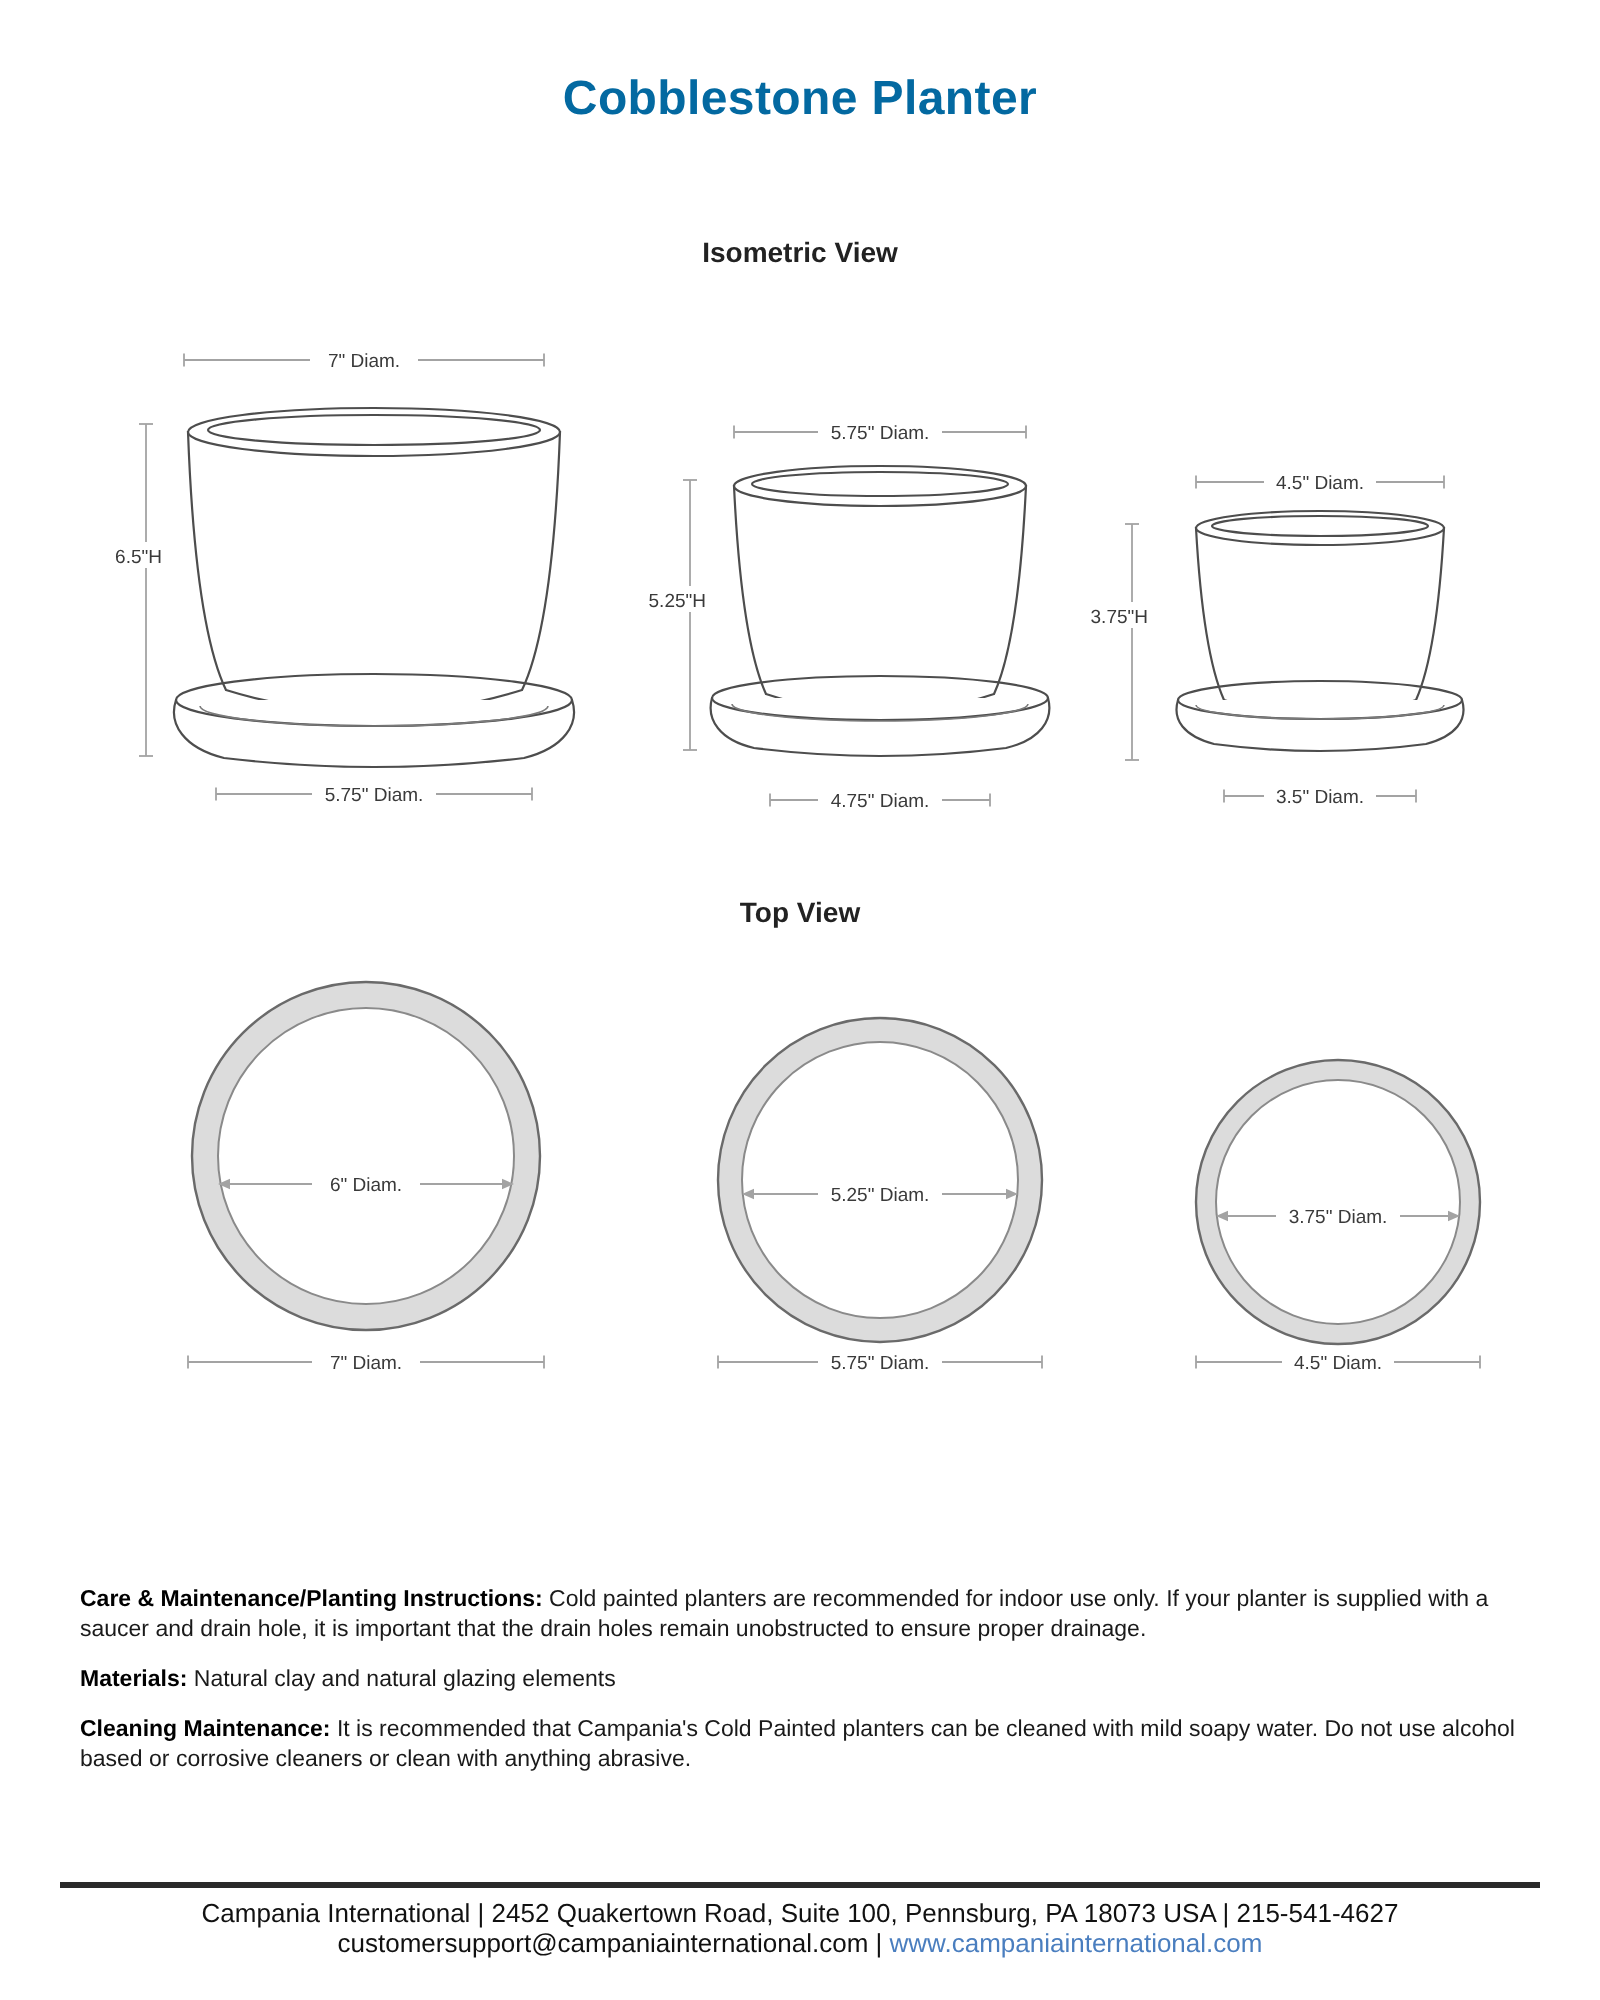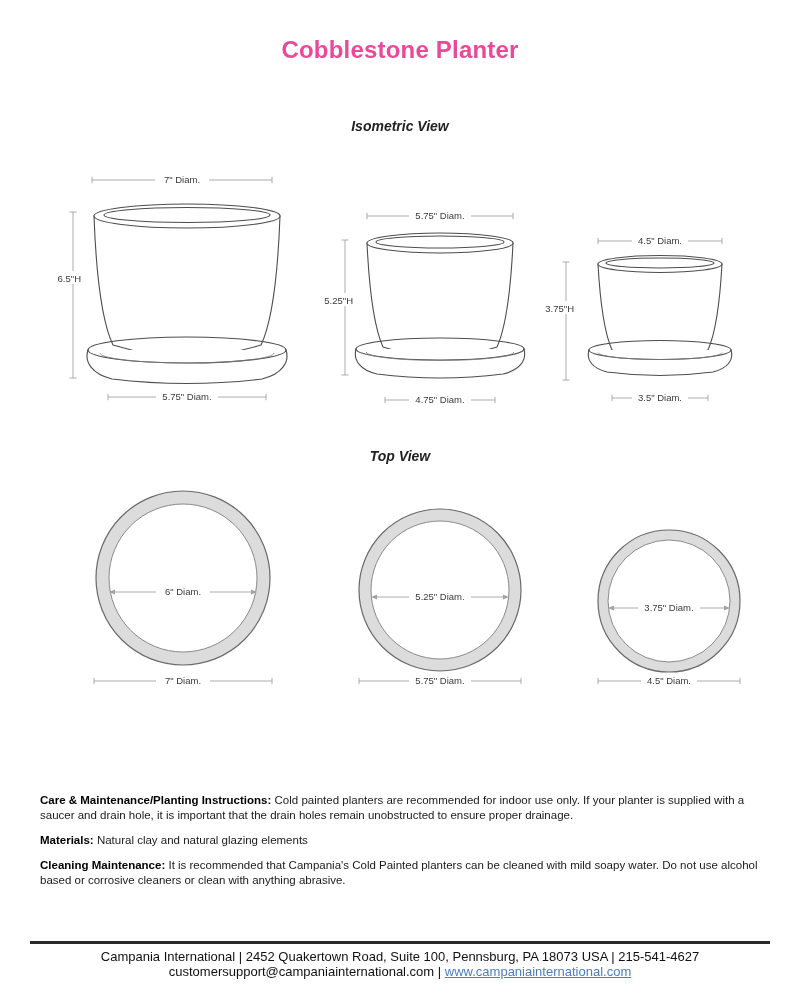--- a/index.html
+++ b/index.html
@@ -1,39 +1,39 @@
 <!DOCTYPE html>
 <html><head>
 <meta charset="utf-8">
 <style>
   html,body{margin:0;padding:0;background:#ffffff;}
   body{width:800px;height:1000px;position:relative;font-family:"Liberation Sans",sans-serif;color:#1a1a1a;}
   .abs{position:absolute;}
-  #page-title{top:20px;left:0;width:800px;text-align:center;font-size:24px;font-weight:700;color:#ec4899;letter-spacing:.2px;}
-  .sec-head{left:0;width:800px;text-align:center;font-size:14px;font-weight:700;color:#222;font-style:italic;}
+  #page-title{top:20px;left:0;width:800px;text-align:center;font-size:24px;font-weight:700;color:#0369a1;letter-spacing:.2px;}
+  .sec-head{left:0;width:800px;text-align:center;font-size:14px;font-weight:700;color:#222;}
   #sec-iso{top:106px;}
   #sec-top{top:436px;}
   #iso-svg{top:160px;left:0;}
   #top-svg{top:470px;left:0;}
   
   svg .ln{stroke:#4d4d4d;stroke-width:1.1;fill:none;stroke-linecap:round;}
   svg .wh{fill:#ffffff;}
   svg .ln2{stroke:#7a7a7a;stroke-width:.8;fill:none;}
   svg g.dim line{stroke:#a3a3a3;stroke-width:.9;}
   svg g.dim polygon{fill:#a3a3a3;stroke:none;}
   svg text{font-family:"Liberation Sans",sans-serif;font-size:9.5px;fill:#3a3a3a;}
   svg .ring-outer{fill:#dcdcdc;stroke:#6a6a6a;stroke-width:1.2;}
   svg .ring-inner{fill:#ffffff;stroke:#8a8a8a;stroke-width:1;}
   
   #notes{top:793px;left:40px;width:720px;font-size:11.5px;line-height:15px;color:#1a1a1a;}
   #notes p{margin:0 0 10px 0;}
   #notes b{color:#000;}
   
   #footer{top:941px;left:30px;width:740px;border-top:3px solid #2a2a2a;padding-top:5px;text-align:center;font-size:13px;line-height:15px;color:#111;}
-  #footer a{color:#4a7ebf;text-decoration:underline;cursor:pointer;}
+  #footer a{color:#4a7ebf;cursor:pointer;}
 </style>
 </head>
 <body>
 
 <div>
   <h1 id="page-title" class="abs">Cobblestone Planter</h1>
 
   <h2 id="sec-iso" class="abs sec-head">Isometric View</h2>
   <svg id="iso-svg" class="abs" width="800" height="255" viewBox="0 0 800 255">
   <defs>

